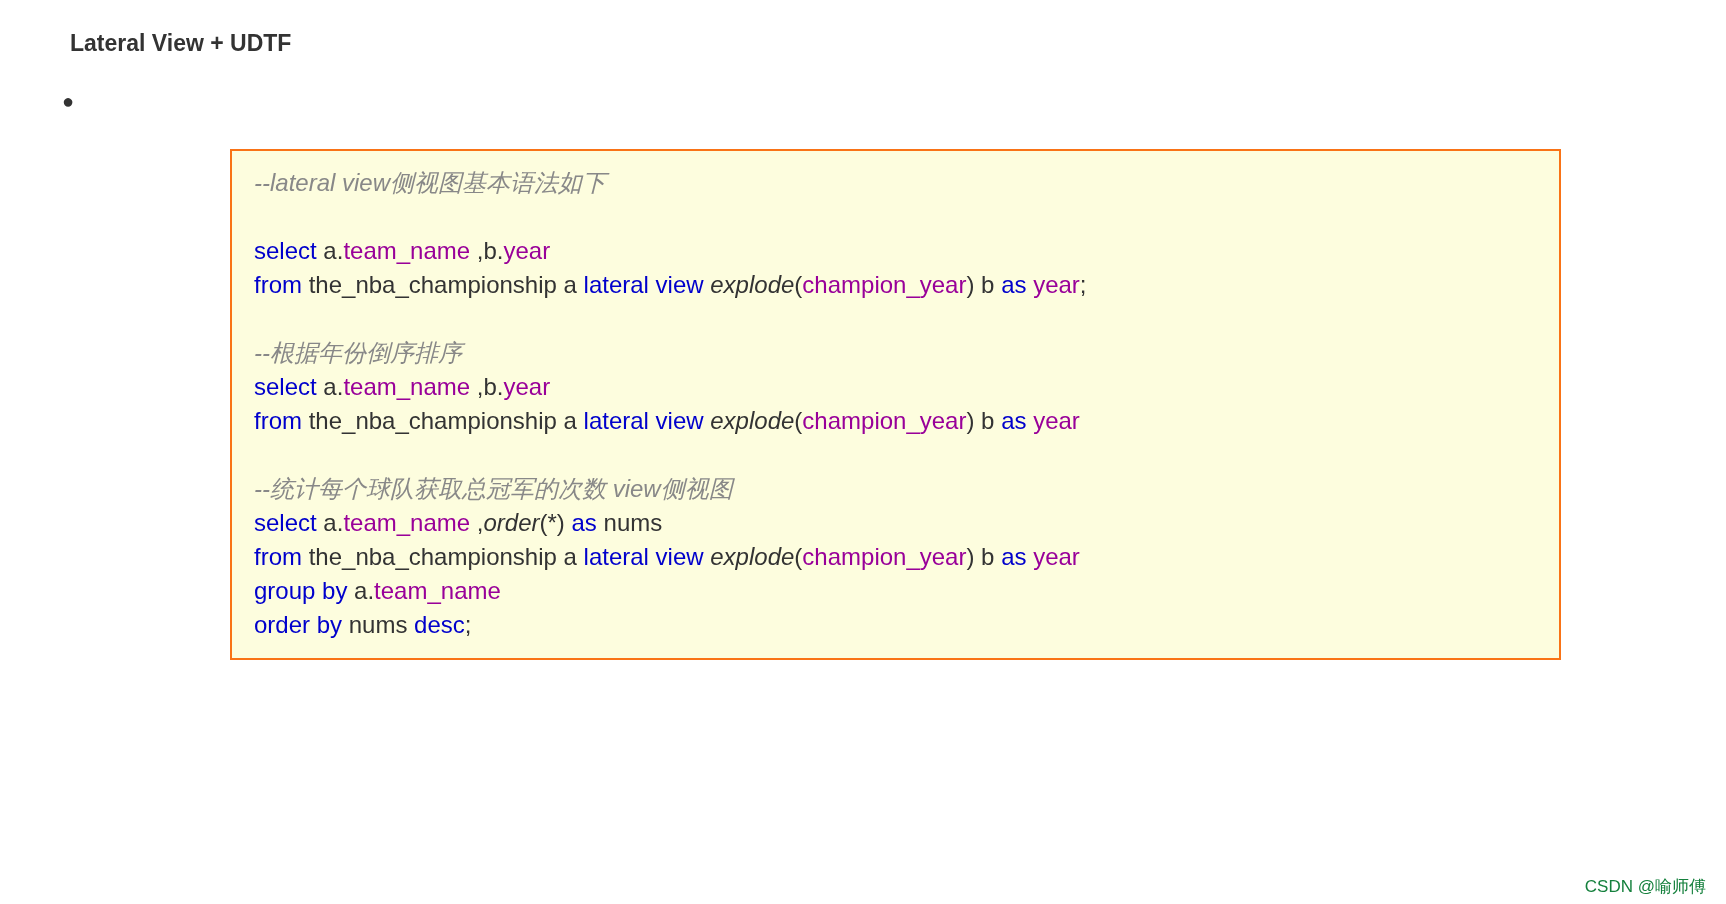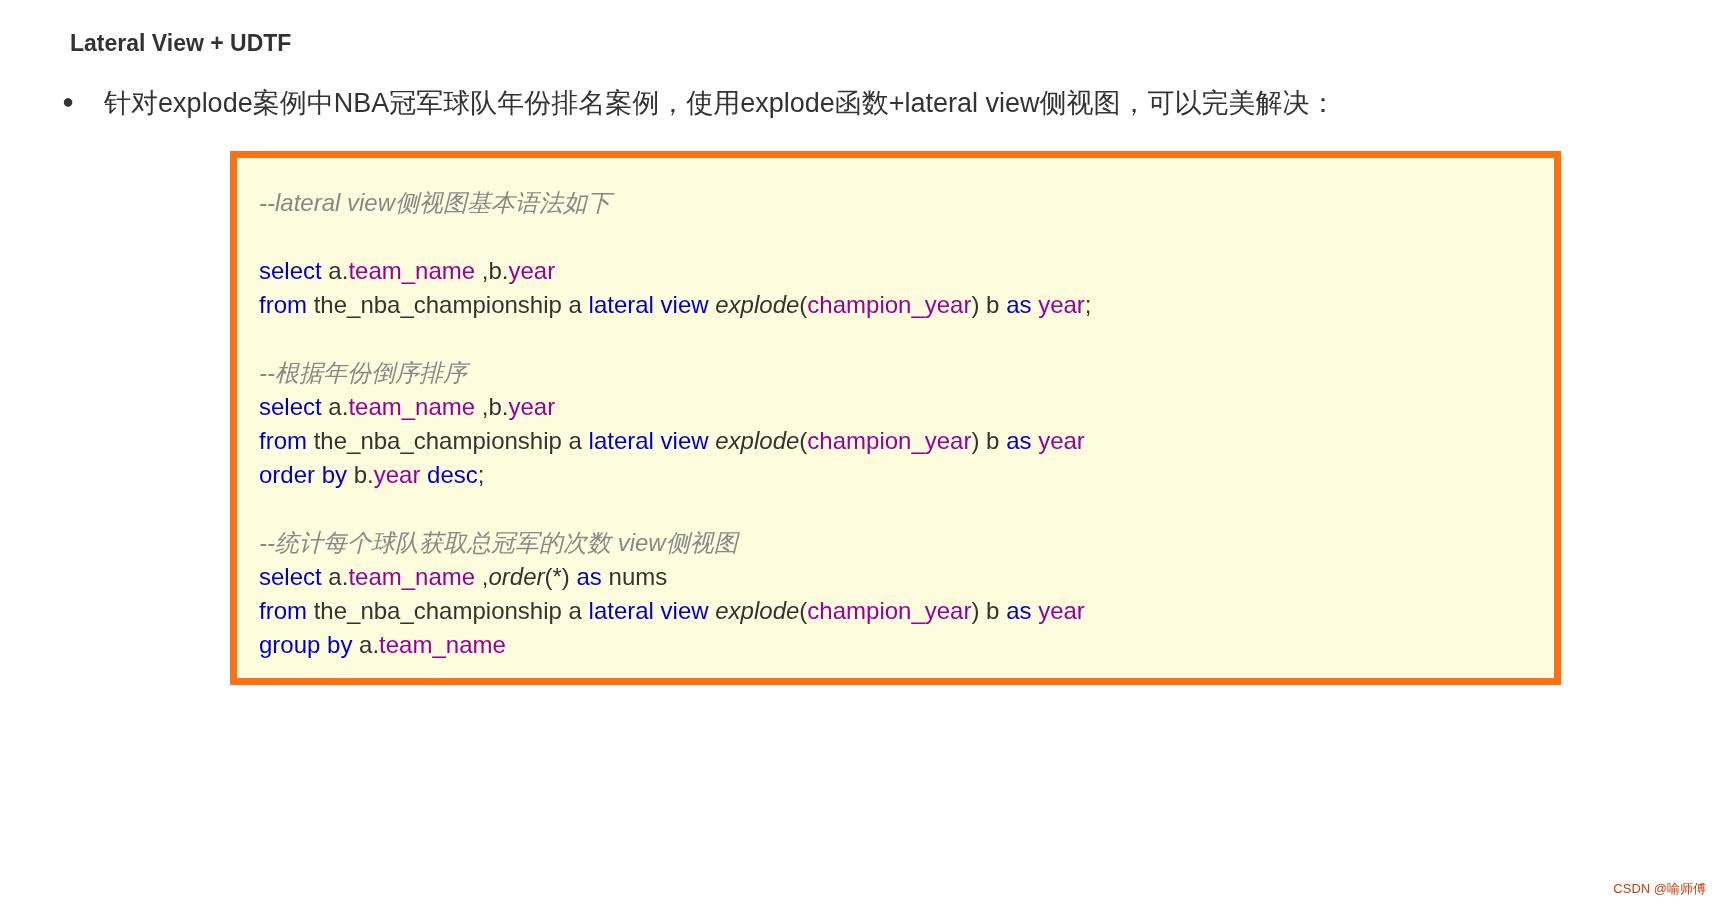--- a/index.html
+++ b/index.html
@@ -32,62 +32,61 @@
       margin-top: -2px;
     }
     .bullet-text {
       font-size: 27px;
       color: #333333;
       line-height: 40px;
     }
     .code-box {
       margin-left: 170px;
       margin-right: 105px;
-      border: 7px solid #f97316;
+      border: 2px solid #f97316;
       background: #fdfdde;
-      padding: 28px 22px 16px 22px;
+      padding: 15px 22px 16px 22px;
       font-family: Arial, "Microsoft YaHei", sans-serif;
       font-size: 24px;
       line-height: 34px;
     }
     .code-line { white-space: pre; }
     .kw { color: #0000cc; }
     .ident { color: #990099; }
     .plain { color: #333333; }
     .comment { color: #888888; font-style: italic; }
     .func-it { font-style: italic; color: #333333; }
     .blank { height: 34px; }
     .watermark {
       position: absolute;
       right: 20px;
       bottom: 6px;
-      font-size: 13px;
-      color: #c2410c;
+      font-size: 17px;
+      color: #15803d;
     }
   </style>
 </head>
 <body>
 
 <div class="title">Lateral View + UDTF</div>
 
 <div class="bullet-row">
   <div class="bullet-dot">●</div>
-  <div class="bullet-text">针对explode案例中NBA冠军球队年份排名案例，使用explode函数+lateral view侧视图，可以完美解决：</div>
 </div>
 
 <div class="code-box">
   <div class="code-line"><span class="comment">--lateral view侧视图基本语法如下</span></div>
   <div class="blank"></div>
   <div class="code-line"><span class="kw">select</span><span class="plain"> a.</span><span class="ident">team_name</span><span class="plain"> ,b.</span><span class="ident">year</span></div>
   <div class="code-line"><span class="kw">from</span><span class="plain"> the_nba_championship a </span><span class="kw">lateral view</span><span class="plain"> </span><span class="func-it">explode</span><span class="plain">(</span><span class="ident">champion_year</span><span class="plain">) b </span><span class="kw">as</span><span class="plain"> </span><span class="ident">year</span><span class="plain">;</span></div>
   <div class="blank"></div>
   <div class="code-line"><span class="comment">--根据年份倒序排序</span></div>
   <div class="code-line"><span class="kw">select</span><span class="plain"> a.</span><span class="ident">team_name</span><span class="plain"> ,b.</span><span class="ident">year</span></div>
   <div class="code-line"><span class="kw">from</span><span class="plain"> the_nba_championship a </span><span class="kw">lateral view</span><span class="plain"> </span><span class="func-it">explode</span><span class="plain">(</span><span class="ident">champion_year</span><span class="plain">) b </span><span class="kw">as</span><span class="plain"> </span><span class="ident">year</span></div>
-  <div class="code-line"><span class="kw">order by</span><span class="plain"> b.</span><span class="ident">year</span><span class="plain"> </span><span class="kw">desc</span><span class="plain">;</span></div>
   <div class="blank"></div>
   <div class="code-line"><span class="comment">--统计每个球队获取总冠军的次数 view侧视图</span></div>
   <div class="code-line"><span class="kw">select</span><span class="plain"> a.</span><span class="ident">team_name</span><span class="plain"> ,</span><span class="func-it">order</span><span class="plain">(*) </span><span class="kw">as</span><span class="plain"> nums</span></div>
   <div class="code-line"><span class="kw">from</span><span class="plain"> the_nba_championship a </span><span class="kw">lateral view</span><span class="plain"> </span><span class="func-it">explode</span><span class="plain">(</span><span class="ident">champion_year</span><span class="plain">) b </span><span class="kw">as</span><span class="plain"> </span><span class="ident">year</span></div>
   <div class="code-line"><span class="kw">group by</span><span class="plain"> a.</span><span class="ident">team_name</span></div>
+  <div class="code-line"><span class="kw">order by</span><span class="plain"> nums </span><span class="kw">desc</span><span class="plain">;</span></div>
 </div>
 
 <div class="watermark">CSDN @喻师傅</div>
 
 </body></html>

